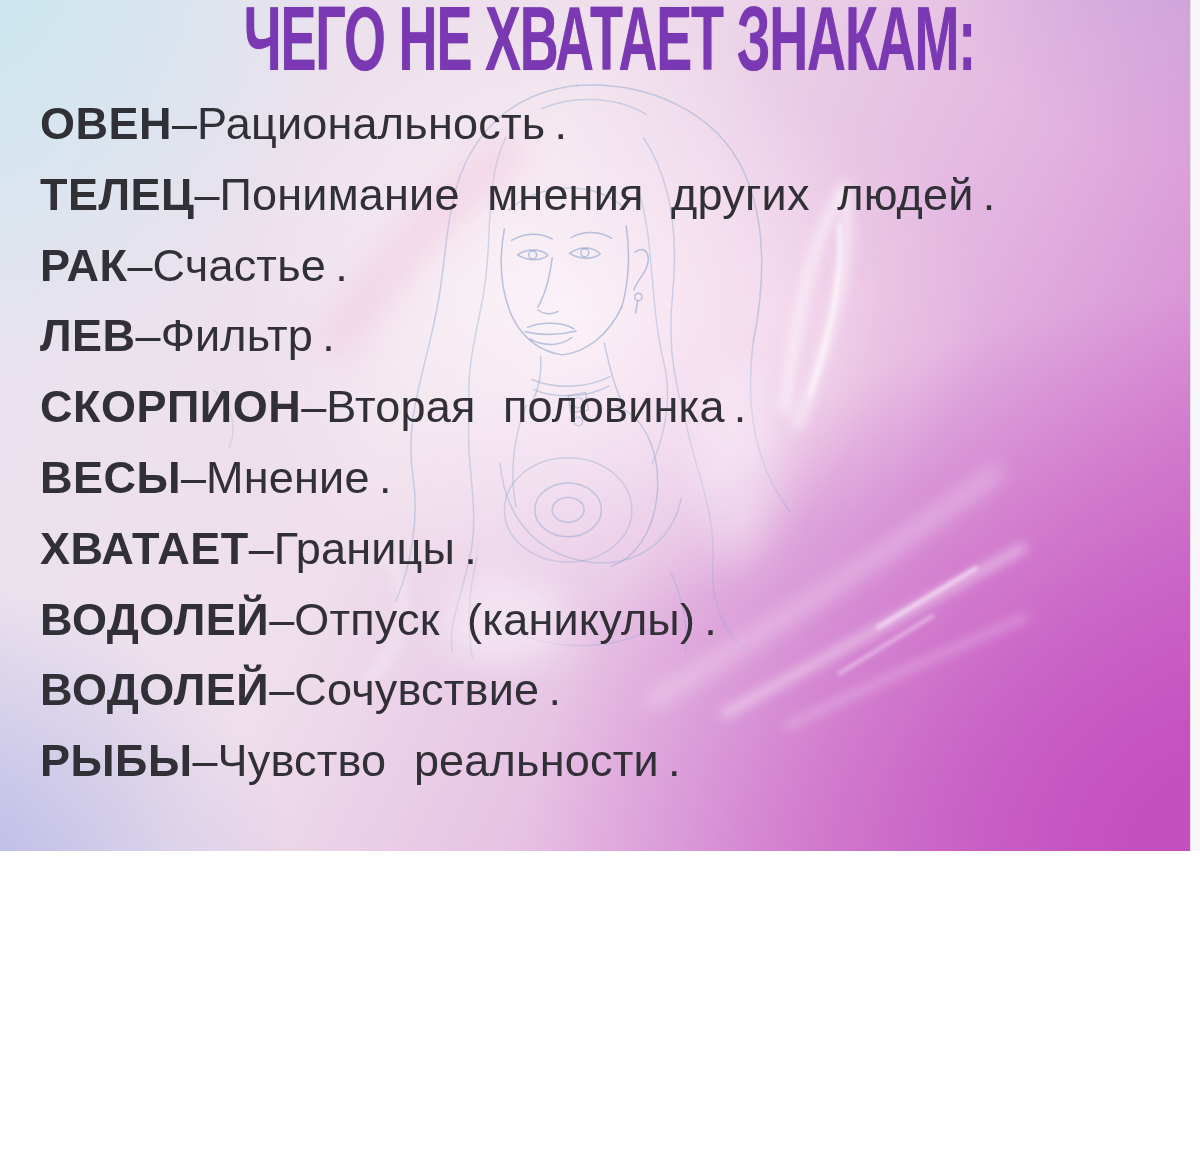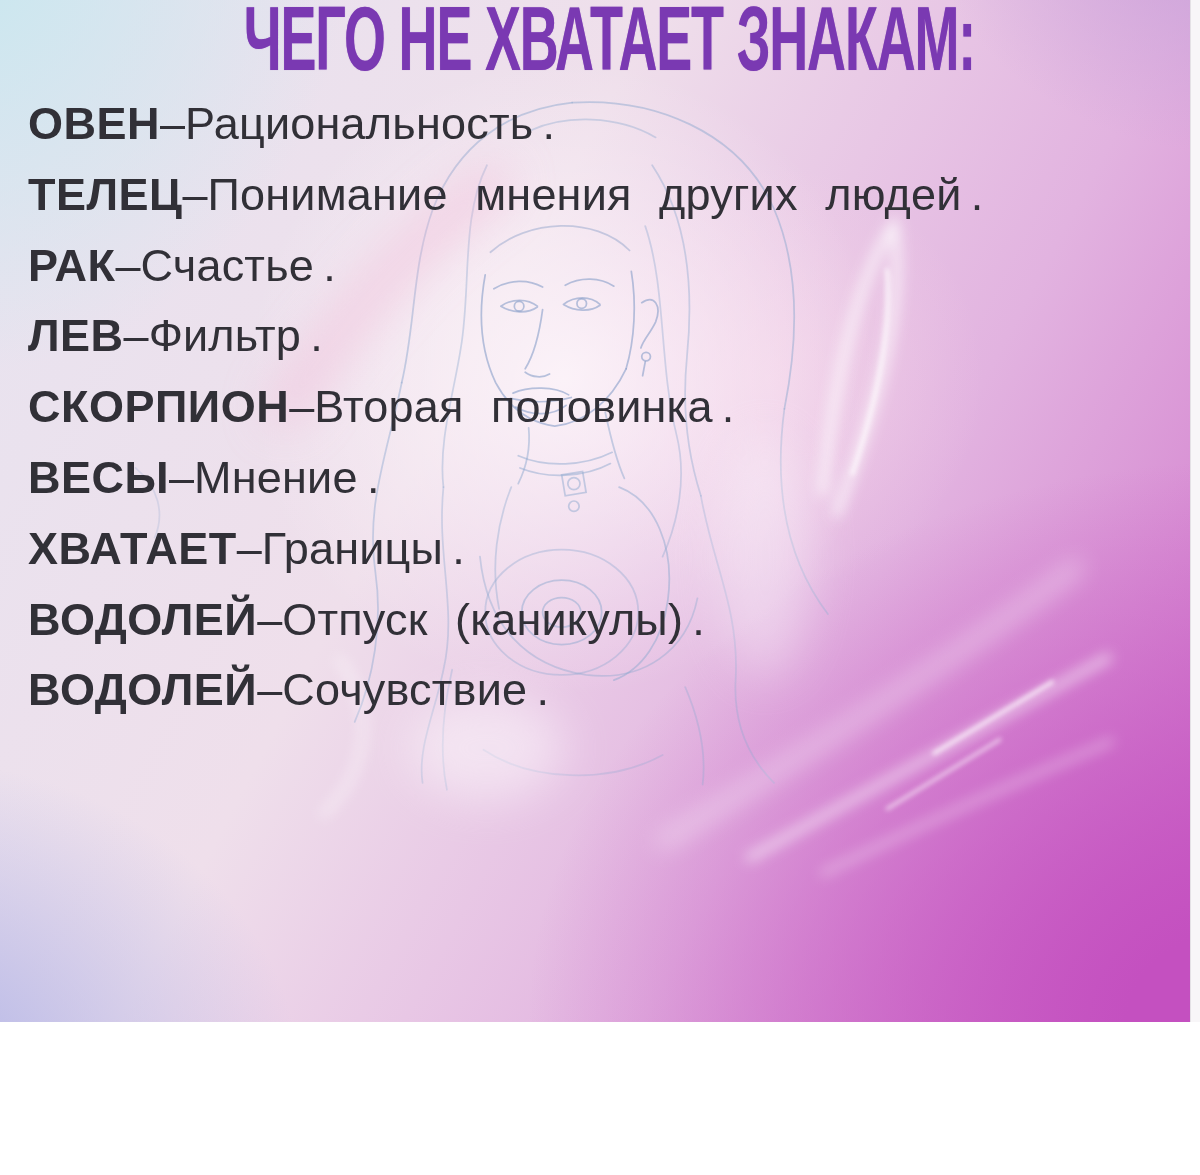--- a/index.html
+++ b/index.html
@@ -1,18 +1,18 @@
 <!DOCTYPE html>
 <html><head>
 <meta charset="utf-8">
 <style>
   html,body{margin:0;padding:0;background:#ffffff;}
   .stage{
     position:relative;
-    width:1200px;height:1022px;
+    width:1200px;height:851px;
     overflow:hidden;
     font-family:"Liberation Sans","DejaVu Sans",sans-serif;
     background:
       radial-gradient(circle 430px at 47% 37%, rgba(255,249,252,.80), rgba(255,249,252,0) 74%),
       radial-gradient(ellipse 640px 700px at -4% -6%, #cbe7ef 8%, rgba(203,231,239,0) 62%),
       radial-gradient(ellipse 540px 430px at 104% -10%, #c9a2da 5%, rgba(201,162,218,0) 60%),
       radial-gradient(ellipse 660px 540px at -8% 106%, #b5b7e7 6%, rgba(181,183,231,0) 60%),
       radial-gradient(ellipse 1000px 780px at 104% 100%, #c450c0 12%, rgba(196,80,192,0) 72%),
       radial-gradient(circle 300px at 64% 37%, rgba(246,214,233,.65), rgba(246,214,233,0) 72%),
       linear-gradient(118deg,#e7e4f0 0%,#efdfeb 38%,#e2b3e0 68%,#cf6fc9 100%);
@@ -29,21 +29,21 @@
   }
   .title{
     display:inline-block;
     font-size:90px;font-weight:700;line-height:1;
     letter-spacing:-2px;
     transform:scaleX(.60);transform-origin:50% 0;
     color:#7a39b2;
     text-shadow:0 0 1px rgba(122,57,178,.6);
   }
   .list{
-    position:absolute;top:89px;left:28px;right:20px;
+    position:absolute;top:89px;left:40px;right:20px;
   }
   .row{
     height:70.8px;line-height:70.8px;
     white-space:nowrap;
     font-size:45px;color:#313037;
   }
   .sign{font-weight:700;letter-spacing:.5px;}
   .dash{font-weight:400;}
   .desc{font-weight:400;word-spacing:.33em;letter-spacing:.2px;}
 </style>
@@ -152,16 +152,17 @@
   <div class="row"><span class="sign">СКОРПИОН</span><span class="dash">–</span><span class="desc">Вторая половинка .</span></div>
 
   <div class="row"><span class="sign">ВЕСЫ</span><span class="dash">–</span><span class="desc">Мнение .</span></div>
 
   <div class="row"><span class="sign">ХВАТАЕТ</span><span class="dash">–</span><span class="desc">Границы .</span></div>
 
   <div class="row"><span class="sign">ВОДОЛЕЙ</span><span class="dash">–</span><span class="desc">Отпуск (каникулы) .</span></div>
 
   <div class="row"><span class="sign">ВОДОЛЕЙ</span><span class="dash">–</span><span class="desc">Сочувствие .</span></div>
 
+  <div class="row"><span class="sign">РЫБЫ</span><span class="dash">–</span><span class="desc">Чувство реальности .</span></div>
 </div>
 
   <div class="right-strip"></div>
 </div>
 
 </body></html>

